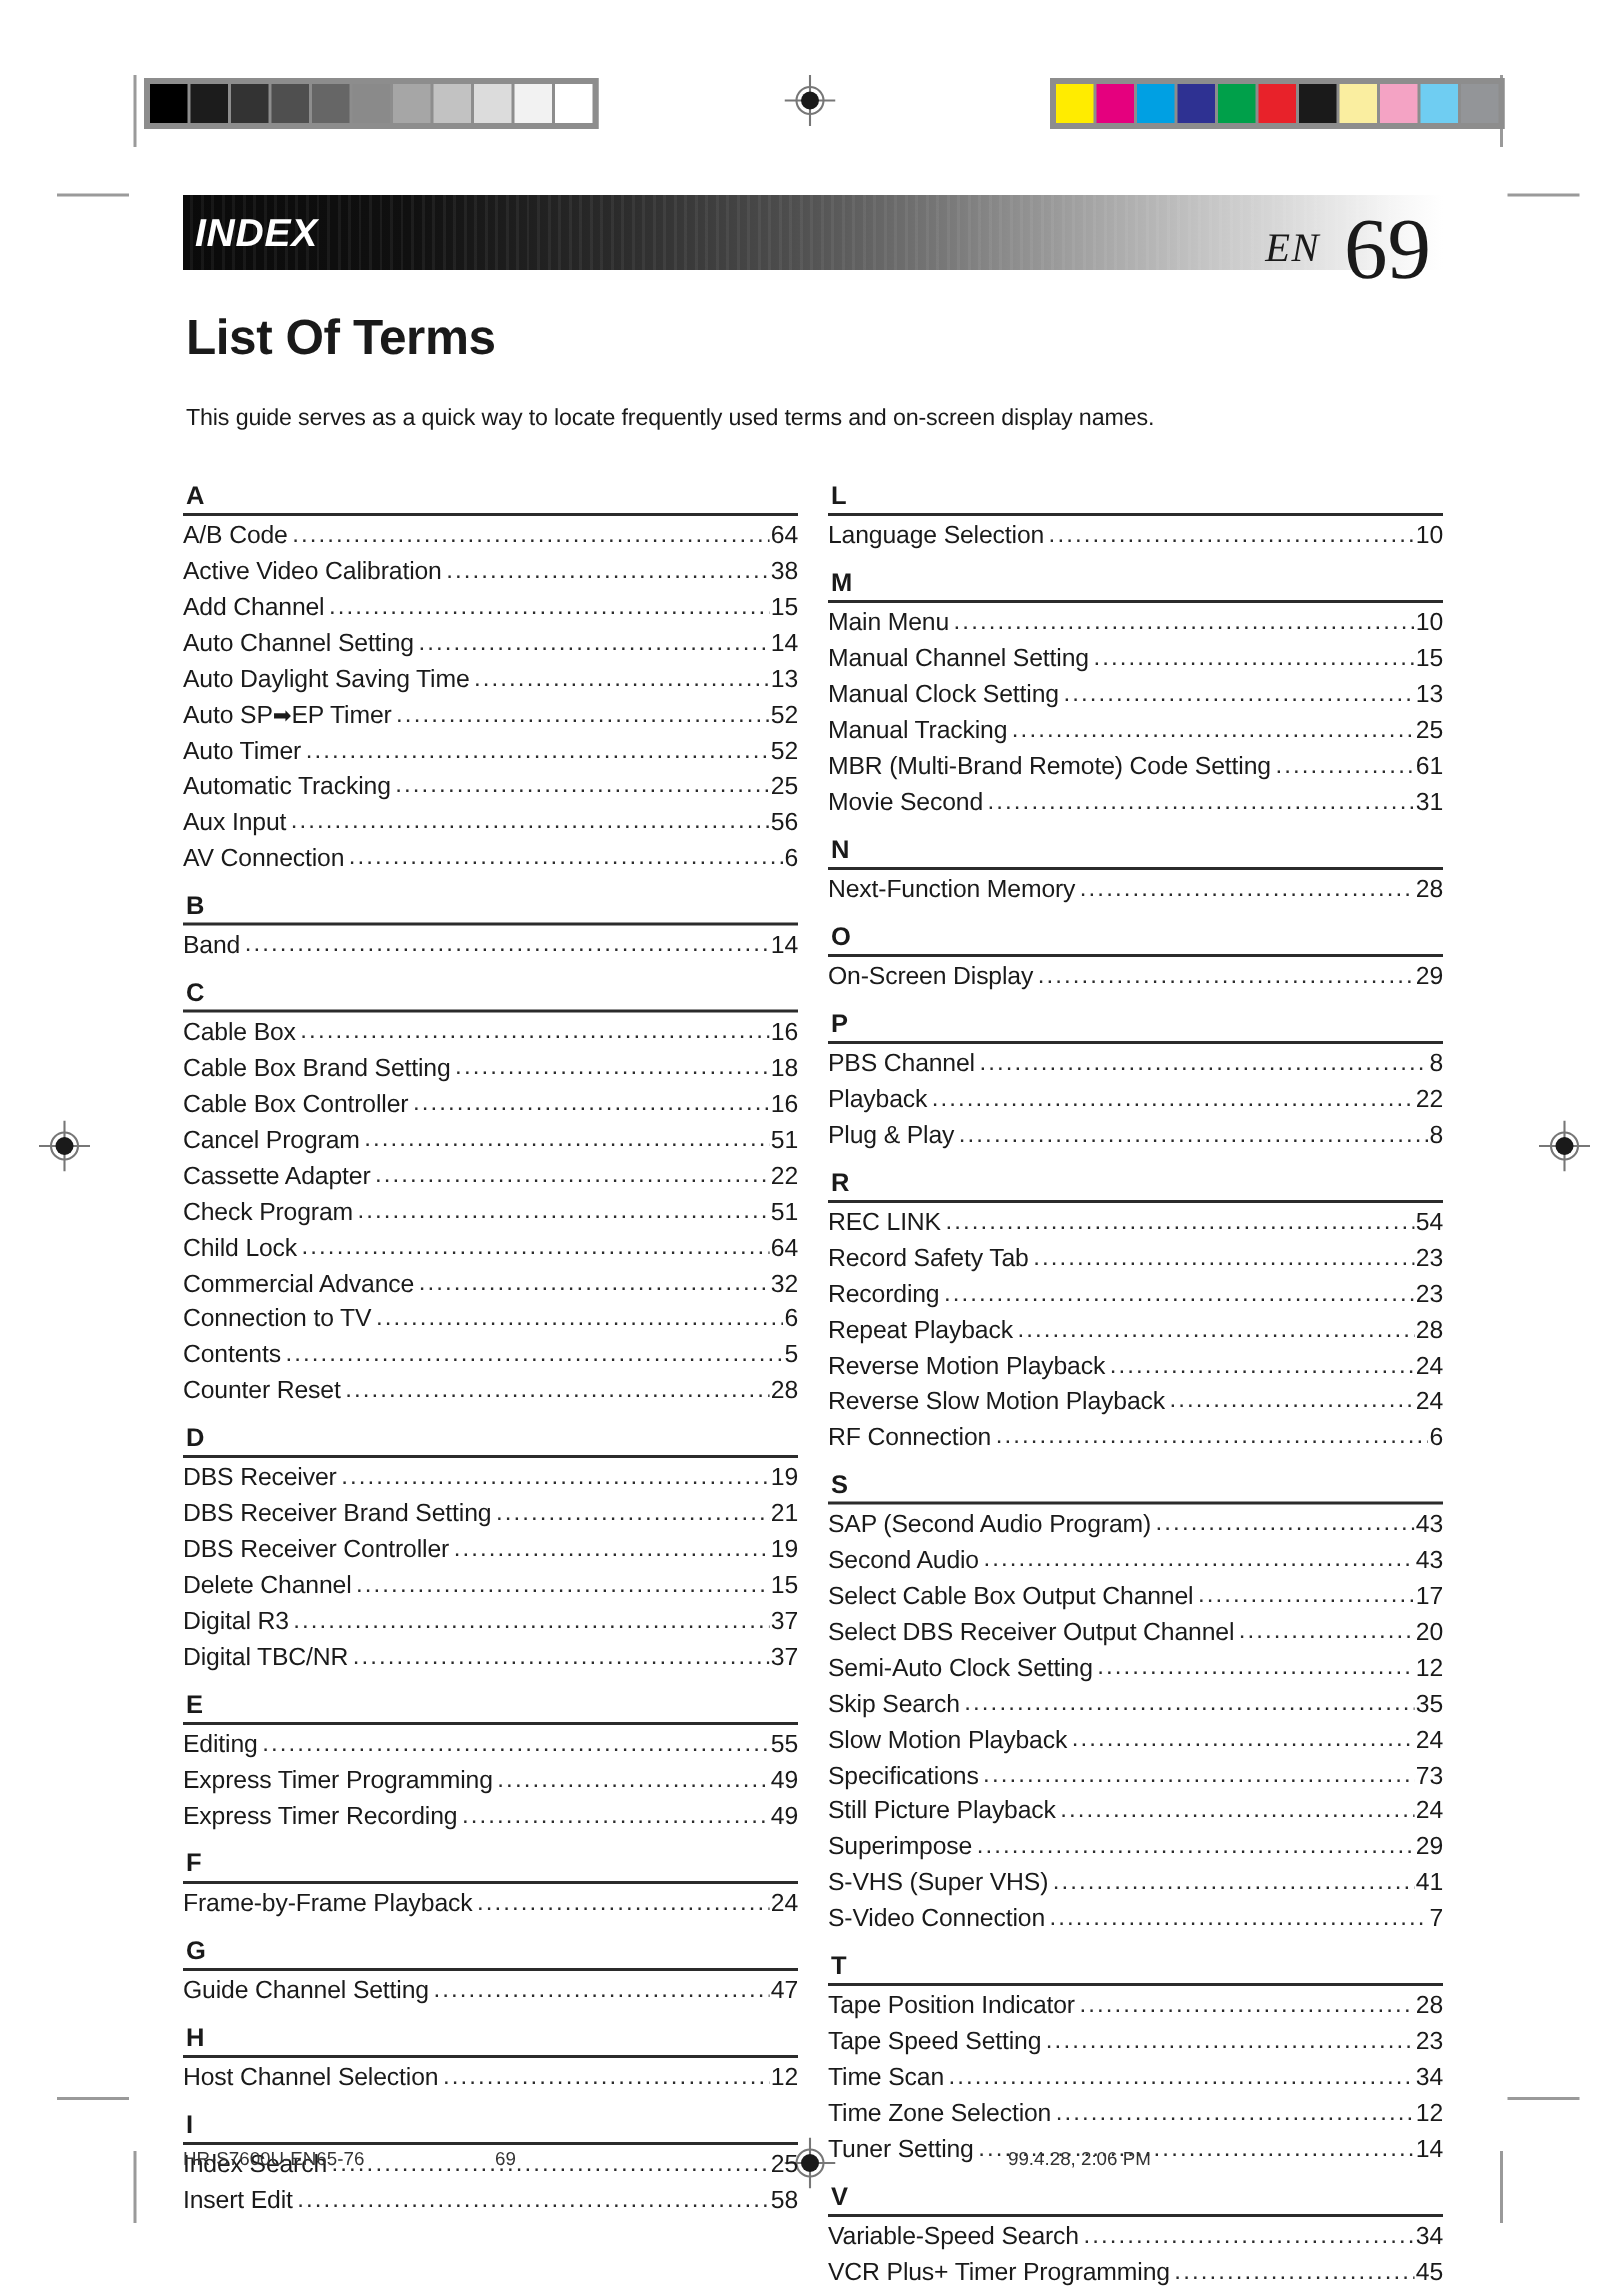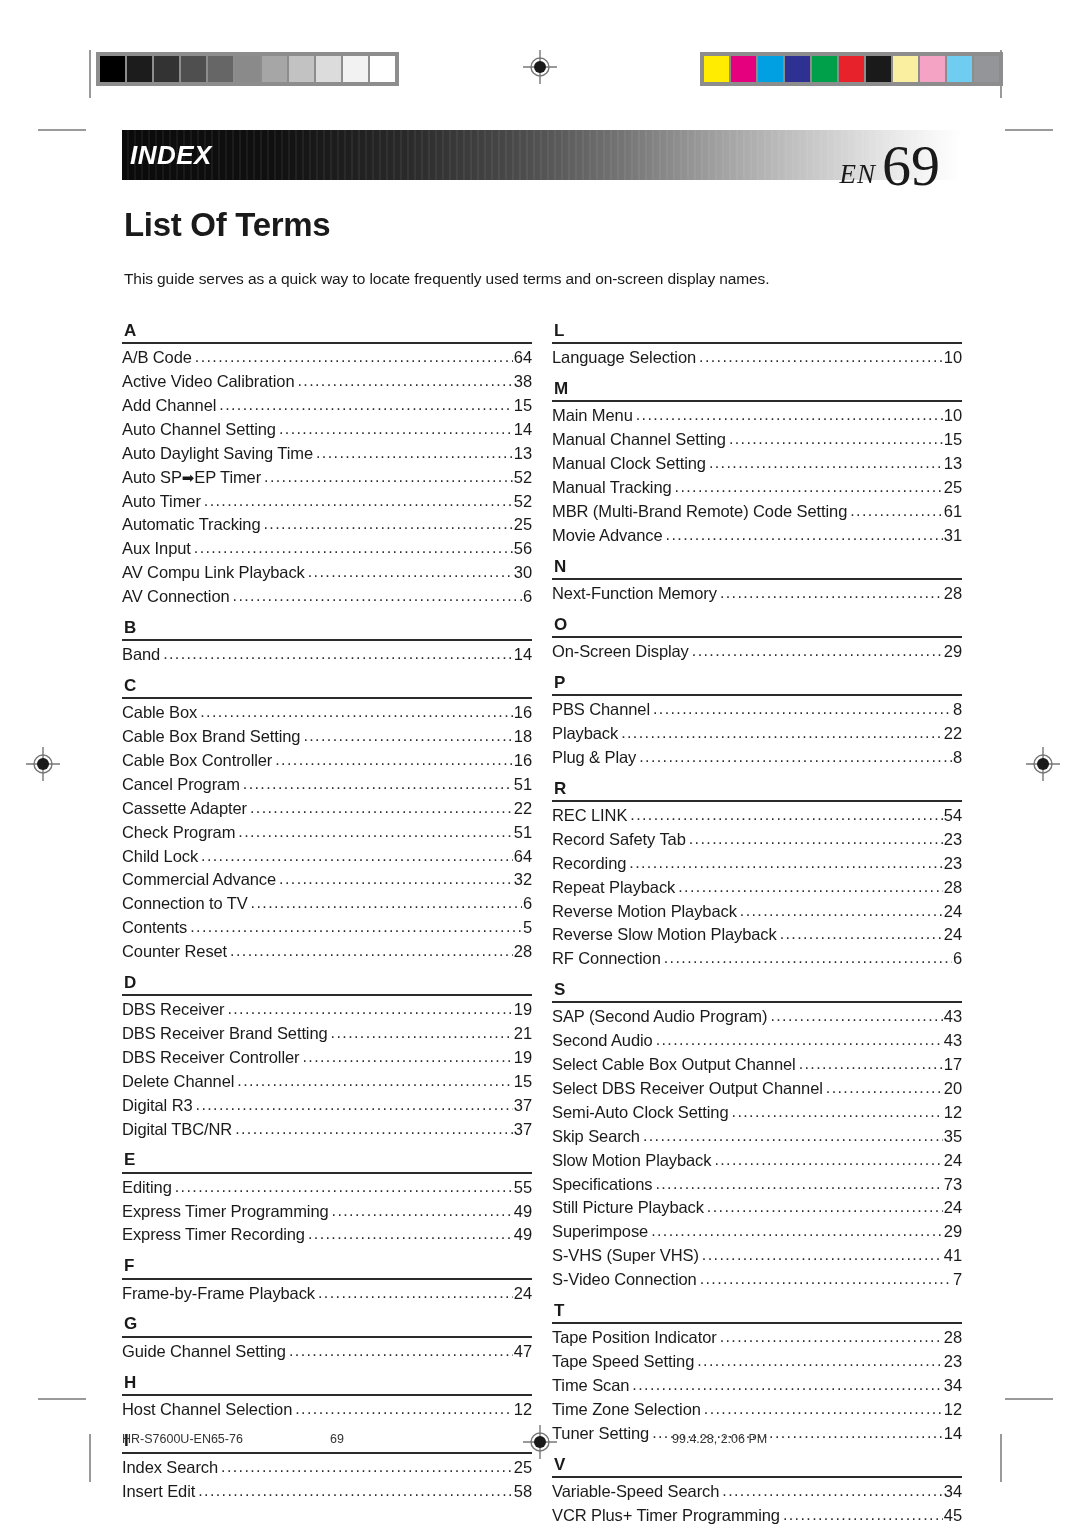--- a/index.html
+++ b/index.html
@@ -85,26 +85,27 @@
     z-index: 2;
     color: #ffffff;
     font-style: italic;
     font-weight: bold;
     font-size: 26px;
     letter-spacing: 0.5px;
     padding-left: 8px;
   }
   .page-num-group {
     position: absolute;
-    right: 22px;
+    right: 8px;
     bottom: -10px;
     z-index: 2;
     display: flex;
-    align-items: flex-end;
+    align-items: center;
     color: #1a1a1a;
+    gap: 10px;
   }
   .en-label {
     font-family: "Liberation Serif", serif;
     font-style: italic;
     font-size: 27px;
     letter-spacing: 1px;
   }
   .page-number {
     font-family: "Liberation Serif", serif;
     font-size: 58px;
@@ -315,25 +316,20 @@
             <span class="entry-term">Automatic Tracking</span>
             <span class="entry-dots"></span>
             <span class="entry-page">25</span>
           </div>
           <div class="entry">
             <span class="entry-term">Aux Input</span>
             <span class="entry-dots"></span>
             <span class="entry-page">56</span>
           </div>
           <div class="entry">
-            <span class="entry-term">AV Compu Link Playback</span>
-            <span class="entry-dots"></span>
-            <span class="entry-page">30</span>
-          </div>
-          <div class="entry">
             <span class="entry-term">AV Connection</span>
             <span class="entry-dots"></span>
             <span class="entry-page">6</span>
           </div>
         </div>
         <div class="letter-group">
           <div class="letter-head">B</div>
           <div class="entry">
             <span class="entry-term">Band</span>
             <span class="entry-dots"></span>
@@ -517,21 +513,21 @@
             <span class="entry-term">Manual Tracking</span>
             <span class="entry-dots"></span>
             <span class="entry-page">25</span>
           </div>
           <div class="entry">
             <span class="entry-term">MBR (Multi-Brand Remote) Code Setting</span>
             <span class="entry-dots"></span>
             <span class="entry-page">61</span>
           </div>
           <div class="entry">
-            <span class="entry-term">Movie Advance</span>
+            <span class="entry-term">Movie Second</span>
             <span class="entry-dots"></span>
             <span class="entry-page">31</span>
           </div>
         </div>
         <div class="letter-group">
           <div class="letter-head">N</div>
           <div class="entry">
             <span class="entry-term">Next-Function Memory</span>
             <span class="entry-dots"></span>
             <span class="entry-page">28</span>

